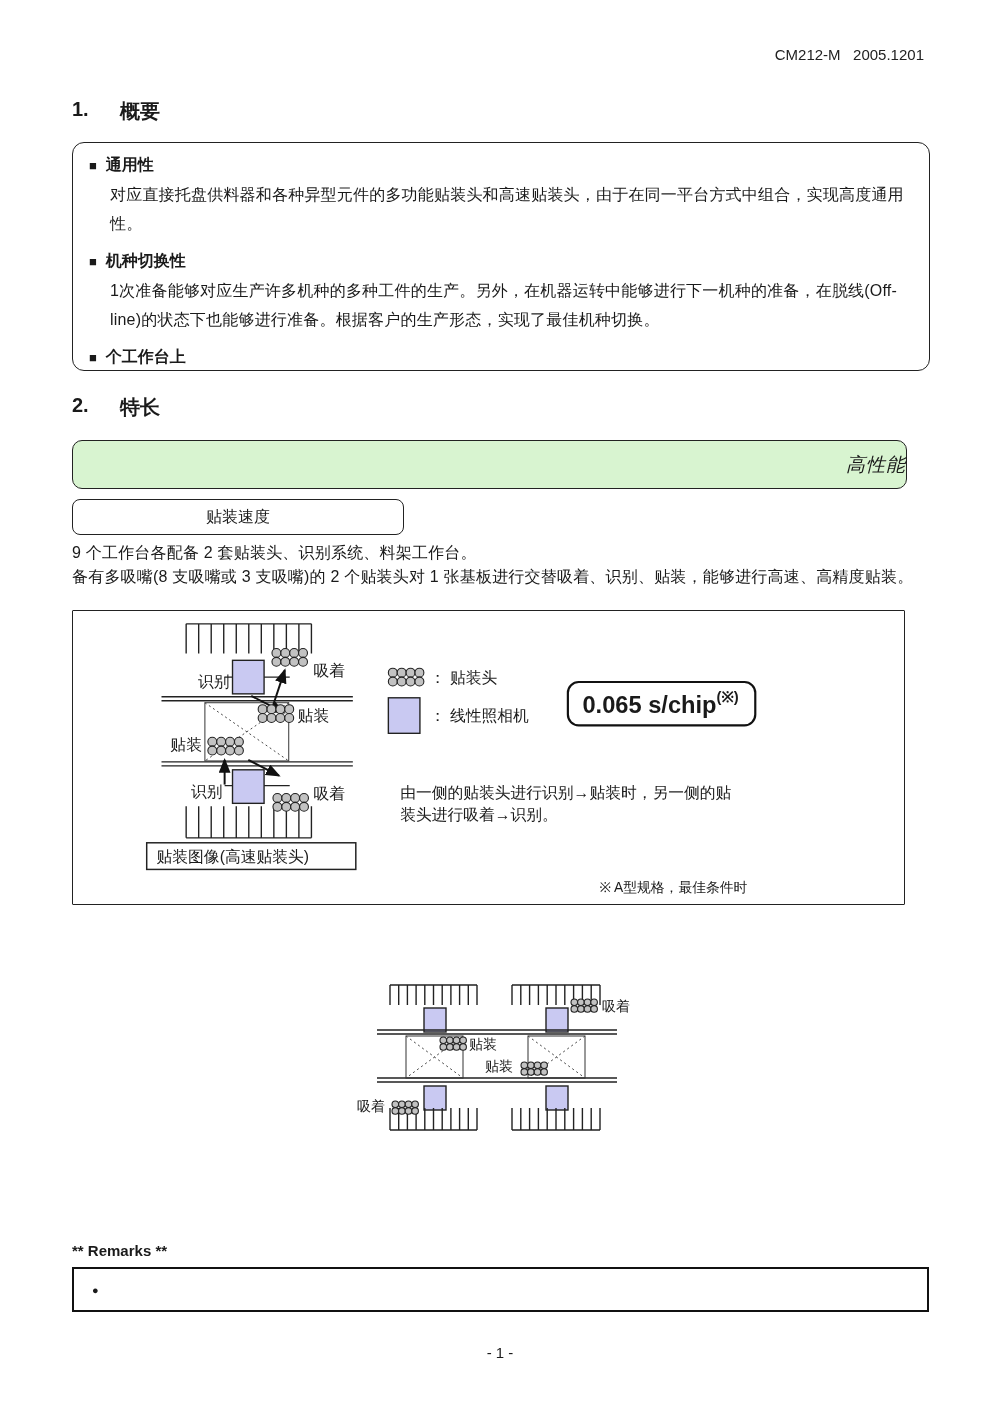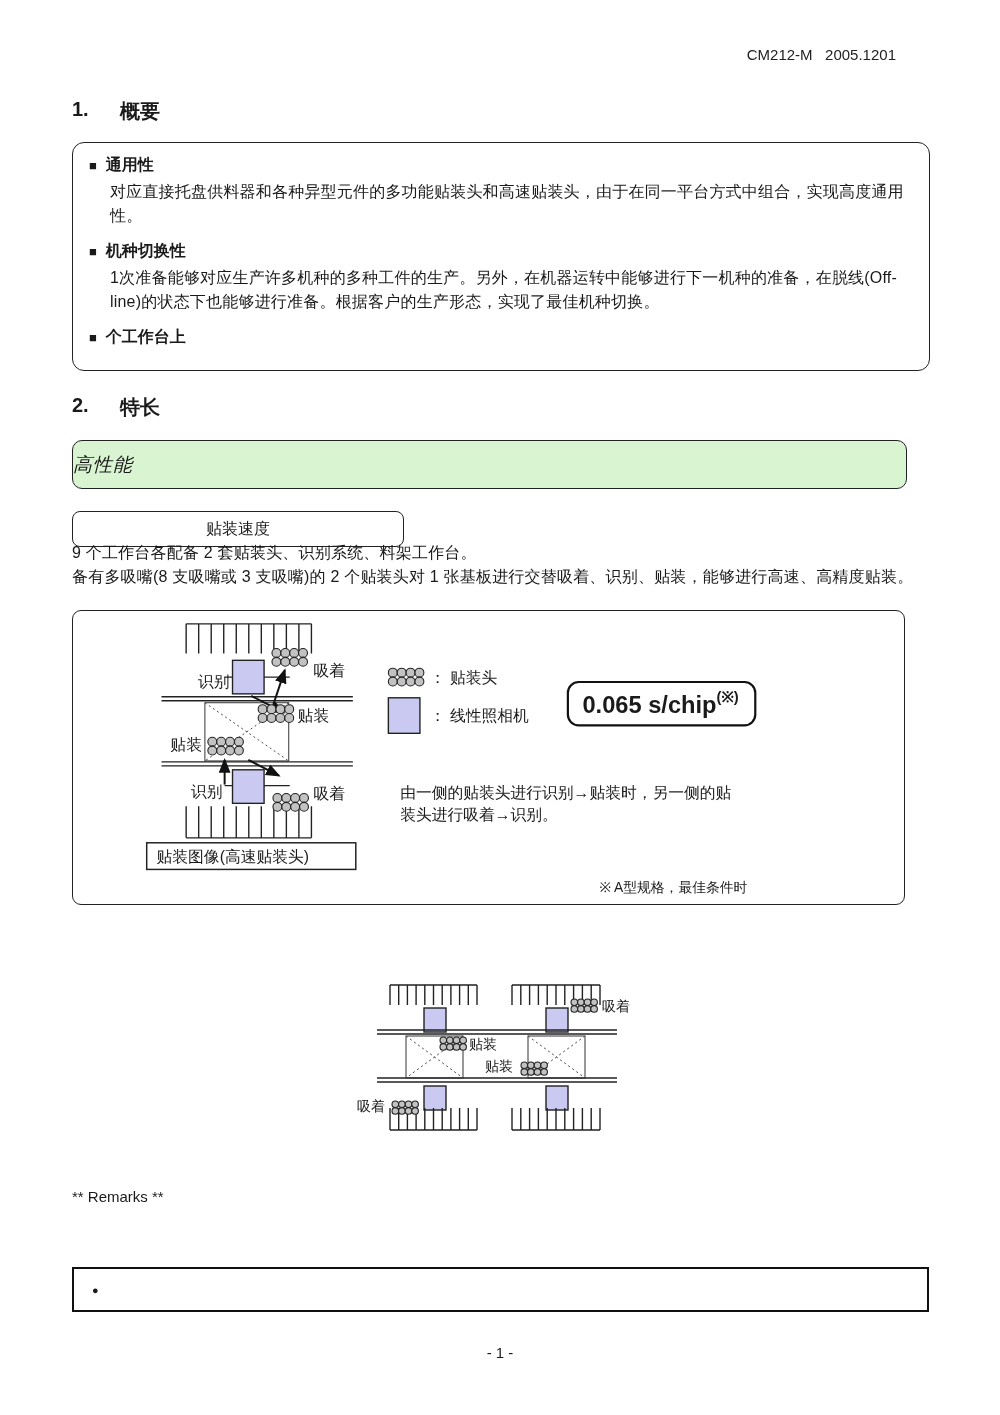--- a/index.html
+++ b/index.html
@@ -1,37 +1,37 @@
 <!DOCTYPE html>
 <html><head>
 <meta charset="utf-8">
 <style>
   html,body{margin:0;padding:0;background:#fff;}
   .page{position:relative;width:1000px;height:1415px;background:#fff;overflow:hidden;
         font-family:"Liberation Sans",sans-serif;color:#1a1a1a;}
   .abs{position:absolute;}
-  .doc-header{top:46px;left:0;width:896px;text-align:right;font-size:15px;white-space:pre;color:#222;}
+  .doc-header{top:46px;left:0;width:896px;text-align:right;font-size:15px;white-space:pre;color:#222;padding-left:28px;}
   .sec-title{left:72px;font-size:20px;font-weight:bold;display:flex;}
   .sec-num{width:48px;}
   .box{border:1.7px solid #222;background:#fff;box-sizing:border-box;}
   .round{border-radius:12px;}
   .overview-box{left:72px;top:142px;width:858px;height:229px;padding:12px 16px 0 16px;}
   .feat{margin-bottom:13px;}
   .feat-head{font-weight:bold;font-size:16px;margin-bottom:4px;display:flex;align-items:center;}
   .bullet-sq{font-size:13px;margin-right:9px;}
-  .feat-body{font-size:16px;line-height:24px;margin-left:21px;letter-spacing:.2px;}
+  .feat-body{font-size:16px;line-height:29px;margin-left:21px;letter-spacing:.2px;}
   .banner{left:72px;top:440px;width:833px;height:47px;border:1.6px solid #222;border-radius:10px;
-          background:#d8f4d0;display:flex;align-items:center;justify-content:flex-start;
+          background:#d8f4d0;display:flex;align-items:center;justify-content:flex-end;
           font-size:19px;font-style:italic;letter-spacing:1px;}
   .topic-box{left:72px;top:499px;width:330px;height:34px;border:1.6px solid #222;border-radius:8px;
-          display:flex;align-items:center;justify-content:center;font-size:16px;background:#fff;margin-top:12px;}
+          display:flex;align-items:center;justify-content:center;font-size:16px;background:#fff;}
   .intro{left:72px;top:541px;width:860px;font-size:16px;line-height:23.5px;letter-spacing:.2px;}
-  .diagram1-box{left:72px;top:610px;width:831px;height:293px;border:1.7px solid #222;border-radius:9px;text-decoration:underline;}
+  .diagram1-box{left:72px;top:610px;width:831px;height:293px;border:1.7px solid #222;border-radius:1px;text-decoration:underline;}
   .between{left:72px;top:937px;width:860px;font-size:16px;letter-spacing:.2px;}
-  .remarks-title{left:72px;top:1188px;font-size:15px;font-weight:normal;}
+  .remarks-title{left:72px;top:1242px;font-size:15px;font-weight:bold;}
   .remarks-box{left:72px;top:1267px;width:857px;height:45px;border:2px solid #111;display:flex;
           align-items:center;padding-left:18px;box-sizing:border-box;font-size:15px;letter-spacing:.3px;}
   .remarks-dot{font-size:11px;margin-right:14px;}
   .footer{top:1344px;left:0;width:100%;text-align:center;font-size:15px;}
   svg{display:block;}
   svg text{font-family:"Liberation Sans",sans-serif;fill:#1a1a1a;}
   .dlabel{font-size:16px;}
   .dlabel2{font-size:14px;}
   .comb{fill:none;stroke:#222;stroke-width:1.4;}
   .rail{fill:none;stroke:#222;stroke-width:1.4;}

